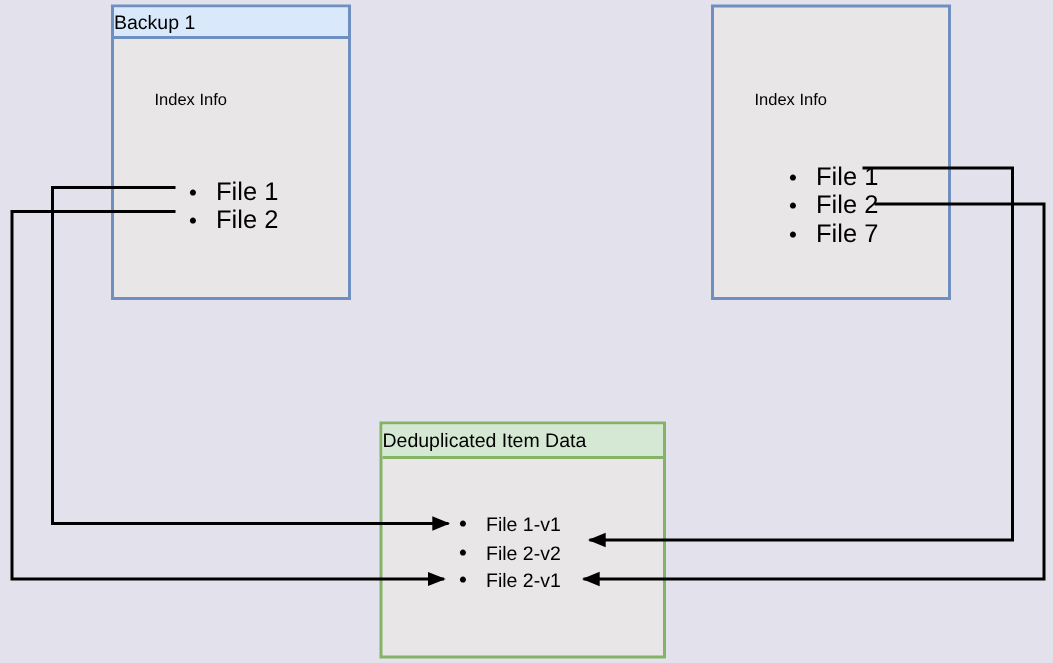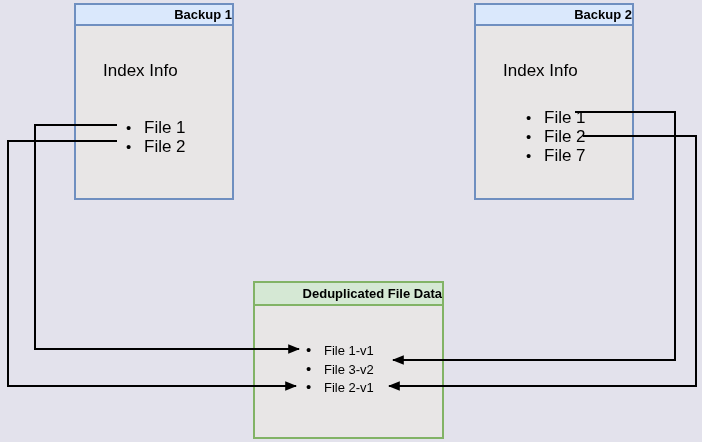--- a/index.html
+++ b/index.html
@@ -28,32 +28,32 @@
   }
   .box {
     position: absolute;
     background: var(--box-fill);
     border: 2px solid;
   }
   .box.blue  { border-color: var(--blue-border); }
   .box.green { border-color: var(--green-border); }
   .box-header {
     width: 100%;
-    text-align: right;
-    font-weight: bold;
+    text-align: left;
+    font-weight: normal;
     font-size: 13px;
     border-bottom: 2px solid;
   }
   .blue  .box-header { background: var(--blue-header); border-color: var(--blue-border); height: 21px; line-height: 19px; }
   .green .box-header { background: var(--green-header); border-color: var(--green-border); height: 23px; line-height: 21px; }
   .subtitle {
     position: absolute;
     left: 27px;
     top: 56px;
-    font-size: 17px;
+    font-size: 11px;
   }
   ul.file-list {
     position: absolute;
     list-style: none;
   }
   .backup-list { left: 50px; top: 113px; font-size: 17px; }
   .backup-list li { height: 19px; line-height: 19px; }
   .dedup-list { left: 51px; top: 58px; font-size: 13px; }
   .dedup-list li { height: 18.5px; line-height: 18.5px; }
   ul.file-list li::before {
@@ -83,34 +83,33 @@
   <div class="box blue" style="left:74px; top:3px; width:160px; height:197px;">
     <div class="box-header">Backup 1</div>
     <div class="subtitle">Index Info</div>
     <ul class="file-list backup-list">
       <li>File 1</li>
       <li>File 2</li>
     </ul>
   </div>
 
   <div class="box blue" style="left:474px; top:3px; width:160px; height:197px;">
-    <div class="box-header">Backup 2</div>
     <div class="subtitle">Index Info</div>
     <ul class="file-list backup-list" style="top:103px;">
       <li>File 1</li>
       <li>File 2</li>
       <li>File 7</li>
     </ul>
   </div>
 
   <div class="box green" style="left:253px; top:281px; width:191px; height:158px;">
-    <div class="box-header">Deduplicated File Data</div>
+    <div class="box-header">Deduplicated Item Data</div>
     <ul class="file-list dedup-list">
       <li>File 1-v1</li>
-      <li>File 3-v2</li>
+      <li>File 2-v2</li>
       <li>File 2-v1</li>
     </ul>
   </div>
 
   <svg class="arrows" viewBox="0 0 702 442" xmlns="http://www.w3.org/2000/svg">
     <defs>
       <marker id="arrow" viewBox="0 0 10 10" refX="9" refY="5" markerWidth="6" markerHeight="6" orient="auto-start-reverse">
         <path d="M0,1 L10,5 L0,9 z" fill="#000000"></path>
       </marker>
     </defs>

